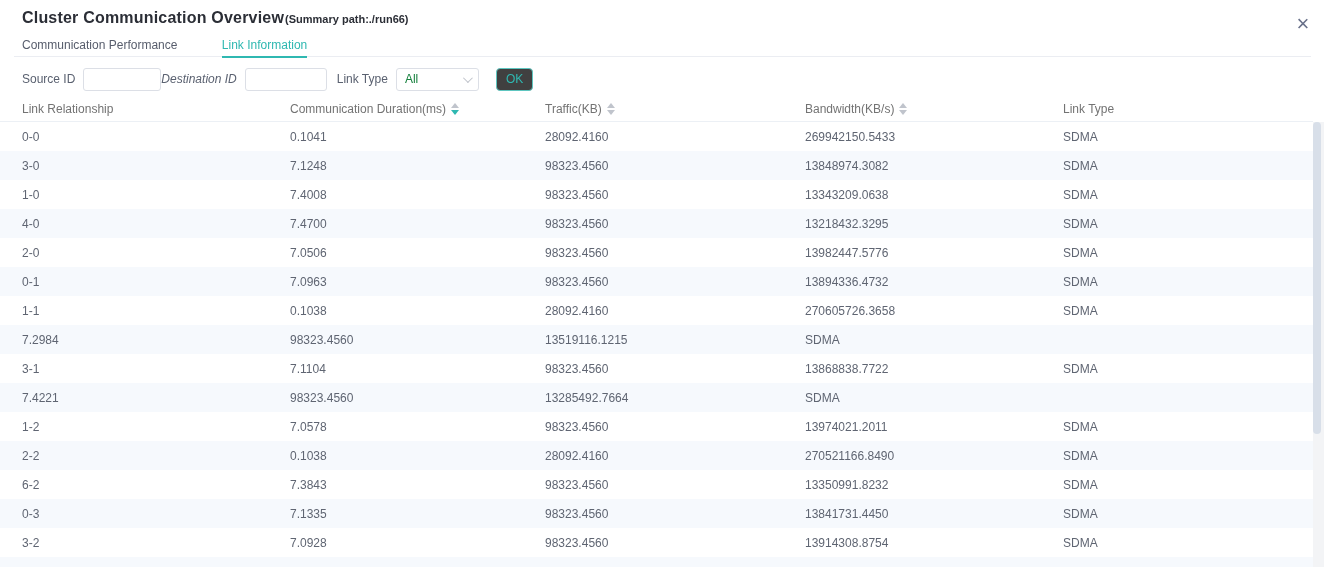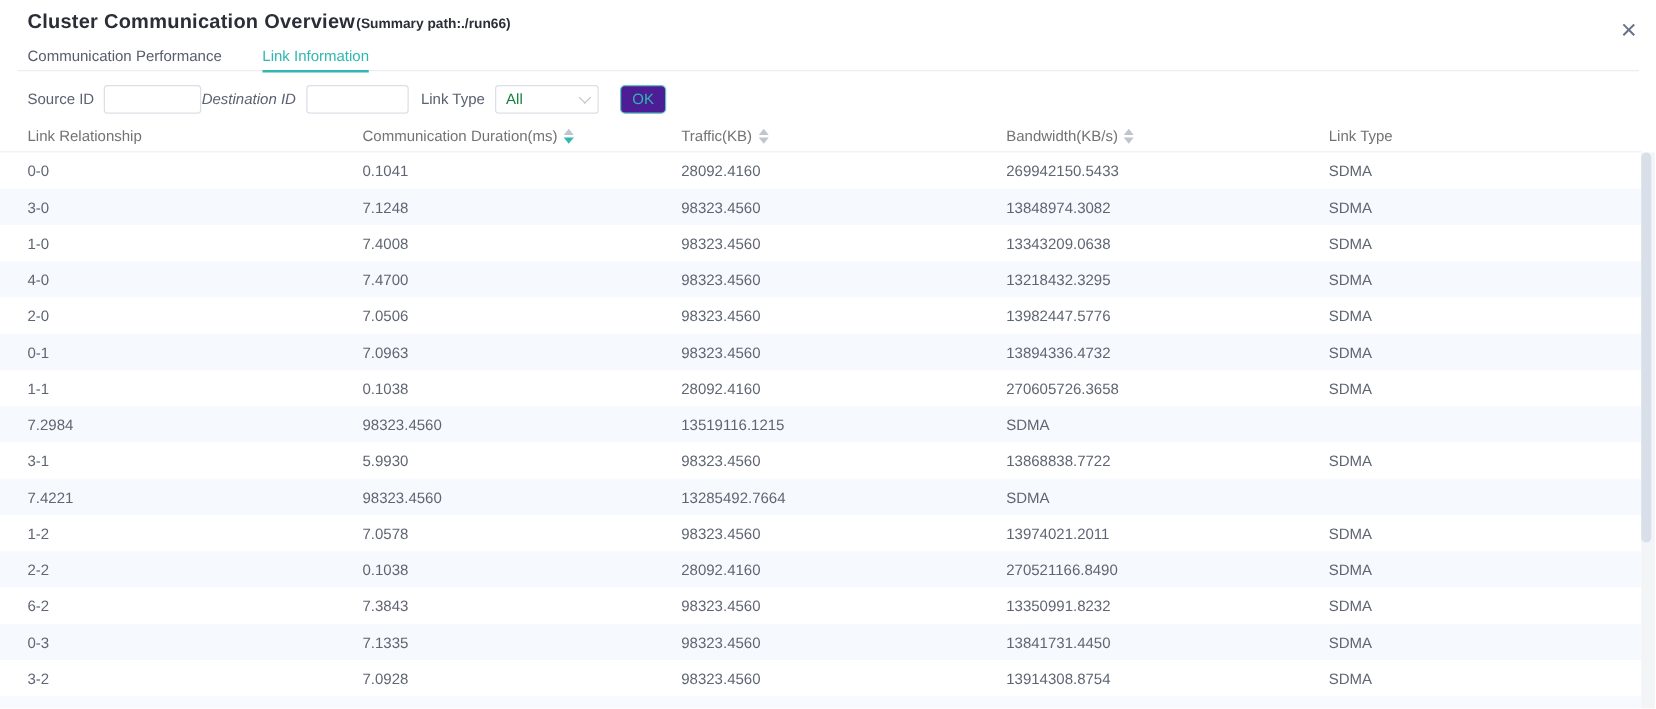--- a/index.html
+++ b/index.html
@@ -25,21 +25,21 @@
     position:absolute;right:10px;top:12px;width:24px;height:24px;
     font-size:22px;line-height:24px;text-align:center;color:#69718a;cursor:pointer;
   }
 
   
   .tabs{position:absolute;left:14px;right:14px;top:34px;height:23px;border-bottom:1px solid #ebedf2;}
   .tab{
     display:inline-block;font-size:12px;color:#575d6c;cursor:pointer;
     padding:4px 0 6px 0;margin-left:8px;vertical-align:bottom;
   }
-  .tab + .tab{margin-left:28px;text-align:right;}
+  .tab + .tab{margin-left:40px;text-align:right;}
   .tab.active{color:var(--accent);border-bottom:2px solid var(--accent);padding-bottom:4px;}
 
   
   .filters{position:absolute;left:22px;top:66px;height:26px;display:flex;align-items:center;font-size:12px;color:var(--label);}
   .filter-label{white-space:nowrap;}
   .text-input{
     width:78px;height:23px;border:1px solid var(--border);border-radius:3px;
     margin-left:8px;padding:0 6px;font-size:12px;color:var(--text);outline:none;
     font-family:"Liberation Sans","DejaVu Sans",sans-serif;
   }
@@ -48,21 +48,21 @@
   .select{
     width:83px;height:23px;border:1px solid var(--border);border-radius:3px;margin-left:8px;
     display:flex;align-items:center;justify-content:space-between;padding:0 8px;cursor:pointer;background:#fff;
   }
   .select .value{font-size:12px;color:#15803d;}
   .chevron{
     width:7px;height:7px;border-right:1.5px solid #c0c4cc;border-bottom:1.5px solid #c0c4cc;
     transform:rotate(45deg) translateY(-2px);
   }
   .ok-btn{
-    margin-left:17px;height:23px;min-width:33px;padding:0 9px;background:#4c1d95;
+    margin-left:17px;height:23px;min-width:33px;padding:0 9px;background:#404040;
     border:1px solid #5ec6c0;border-radius:4px;color:var(--accent);font-size:12px;cursor:pointer;
     font-family:"Liberation Sans","DejaVu Sans",sans-serif;
   }
 
   
   .thead,.trow{
     display:grid;
     grid-template-columns:268px 255px 260px 258px auto;
     padding-left:22px;align-items:center;white-space:nowrap;
   }
@@ -193,21 +193,21 @@
         <div class="td">SDMA</div>
       </div>
       <div class="trow striped">
         <div class="td">7.2984</div>
         <div class="td">98323.4560</div>
         <div class="td">13519116.1215</div>
         <div class="td">SDMA</div>
       </div>
       <div class="trow">
         <div class="td">3-1</div>
-        <div class="td">5.9930</div>
+        <div class="td">7.1104</div>
         <div class="td">98323.4560</div>
         <div class="td">13868838.7722</div>
         <div class="td">SDMA</div>
       </div>
       <div class="trow striped">
         <div class="td">7.4221</div>
         <div class="td">98323.4560</div>
         <div class="td">13285492.7664</div>
         <div class="td">SDMA</div>
       </div>

